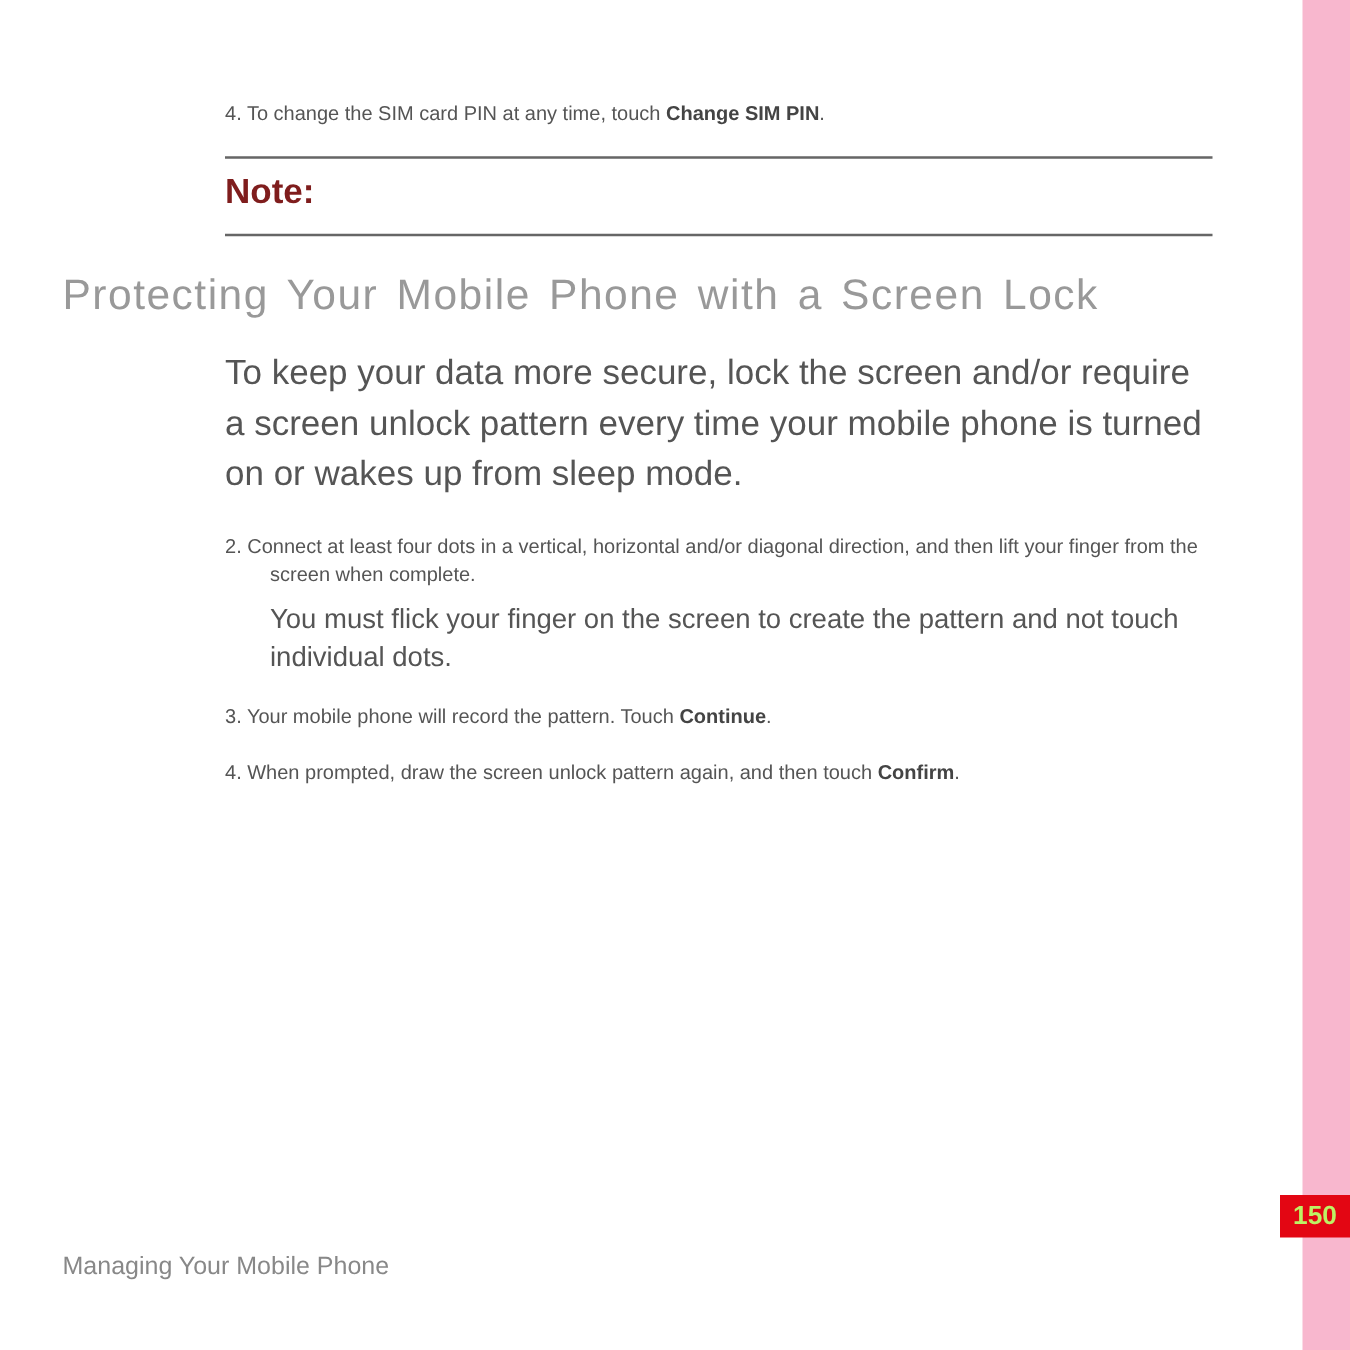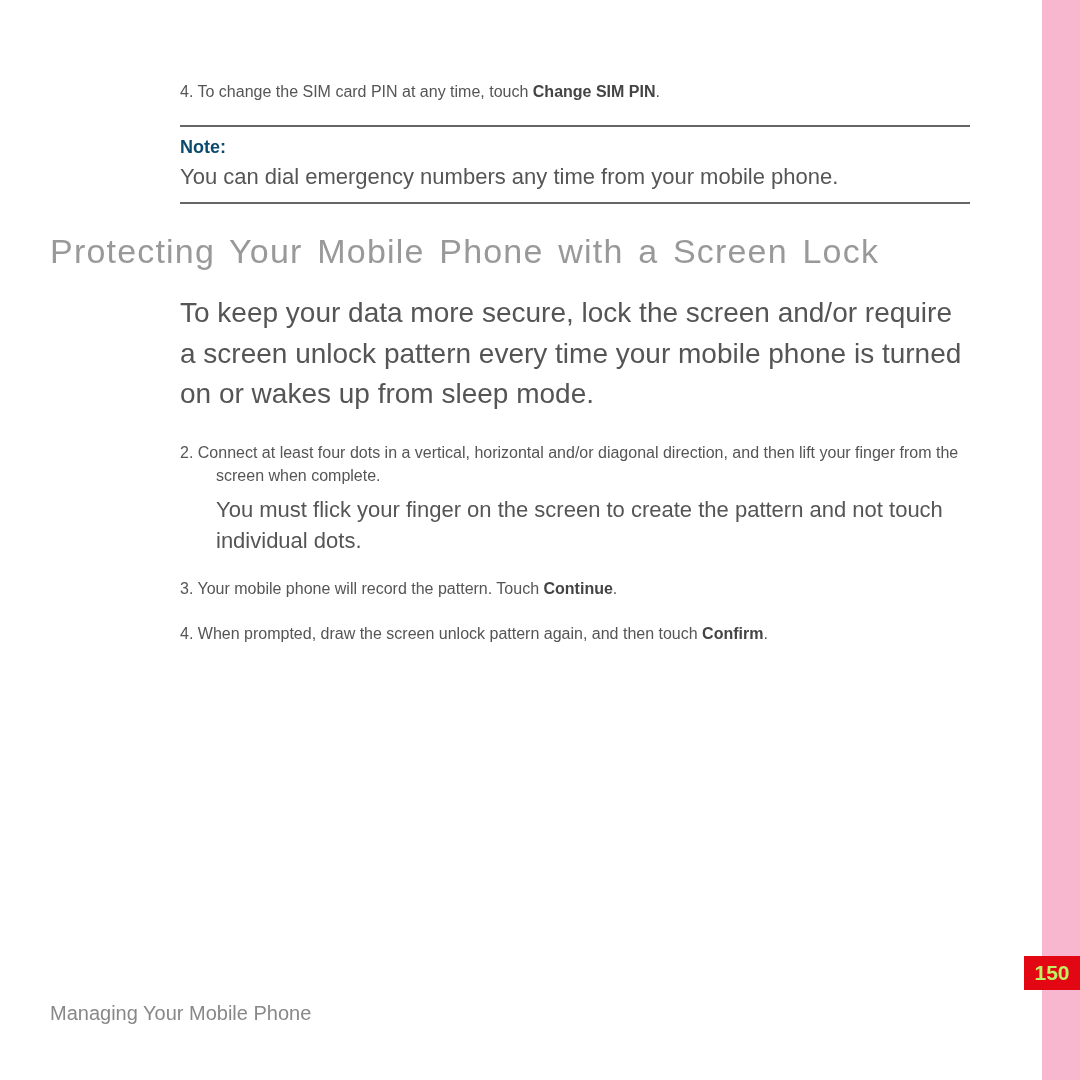--- a/index.html
+++ b/index.html
@@ -63,22 +63,22 @@
     color: #555555;
   }
   .note-box {
     border-top: 2px solid #666;
     border-bottom: 2px solid #666;
     padding: 10px 0 12px 0;
     margin: 4px 0 28px 0;
   }
   .note-label {
     font-weight: bold;
-    color: #0c4a6e;
-    font-size: 18px;
+    color: #7f1d1d;
+    font-size: 28px;
     margin-bottom: 6px;
   }
   .note-text {
     font-size: 22px;
     color: #555;
   }
   .section-heading {
     font-size: 34px;
     color: #999999;
     margin: 12px 0 22px 0;
@@ -115,21 +115,20 @@
   </div>
 
   <div class="content">
 
     <div class="step">
       <span><span>4</span>. </span><span>To change the SIM card PIN at any time, touch </span><span class="b">Change SIM PIN</span><span>.</span>
     </div>
 
     <div class="note-box">
       <div class="note-label">Note:</div>
-      <div class="note-text">You can dial emergency numbers any time from your mobile phone.</div>
     </div>
 
   </div>
 
   <div class="section-heading">Protecting  Your  Mobile  Phone  with  a  Screen  Lock</div>
 
   <div class="content">
 
     <div class="intro">To keep your data more secure, lock the screen and/or require a screen unlock pattern every time your mobile phone is turned on or wakes up from sleep mode.</div>
 

